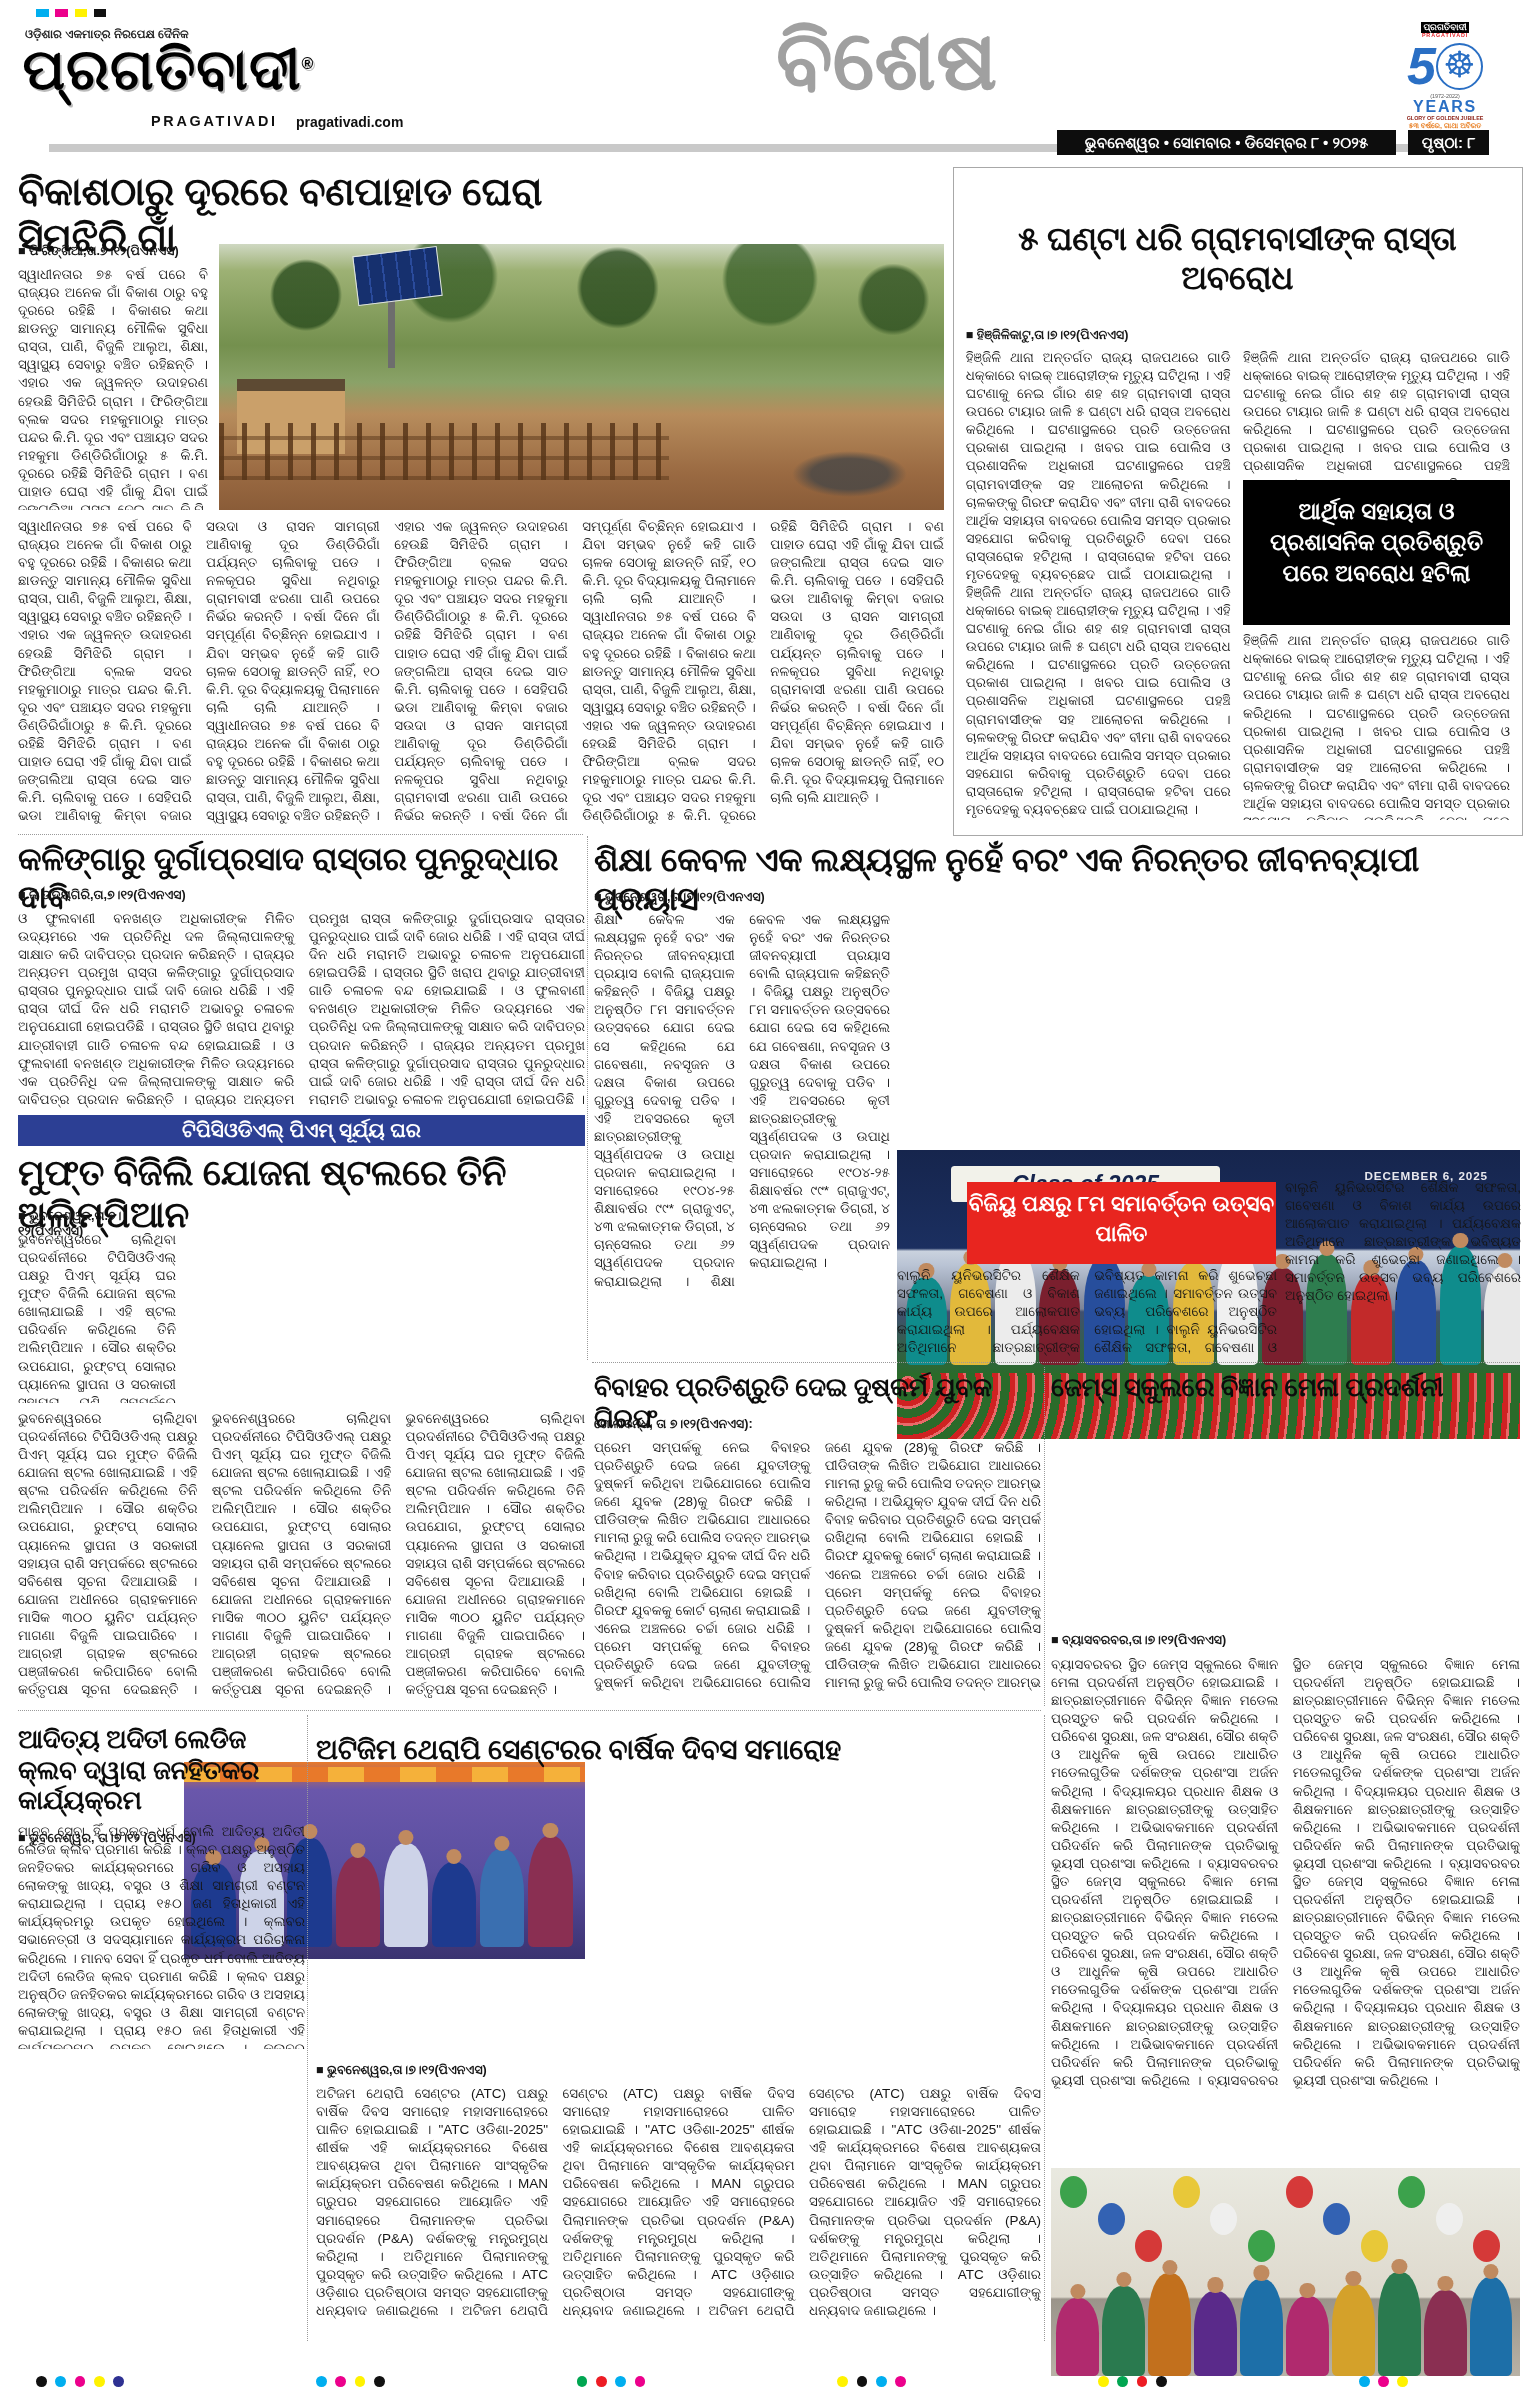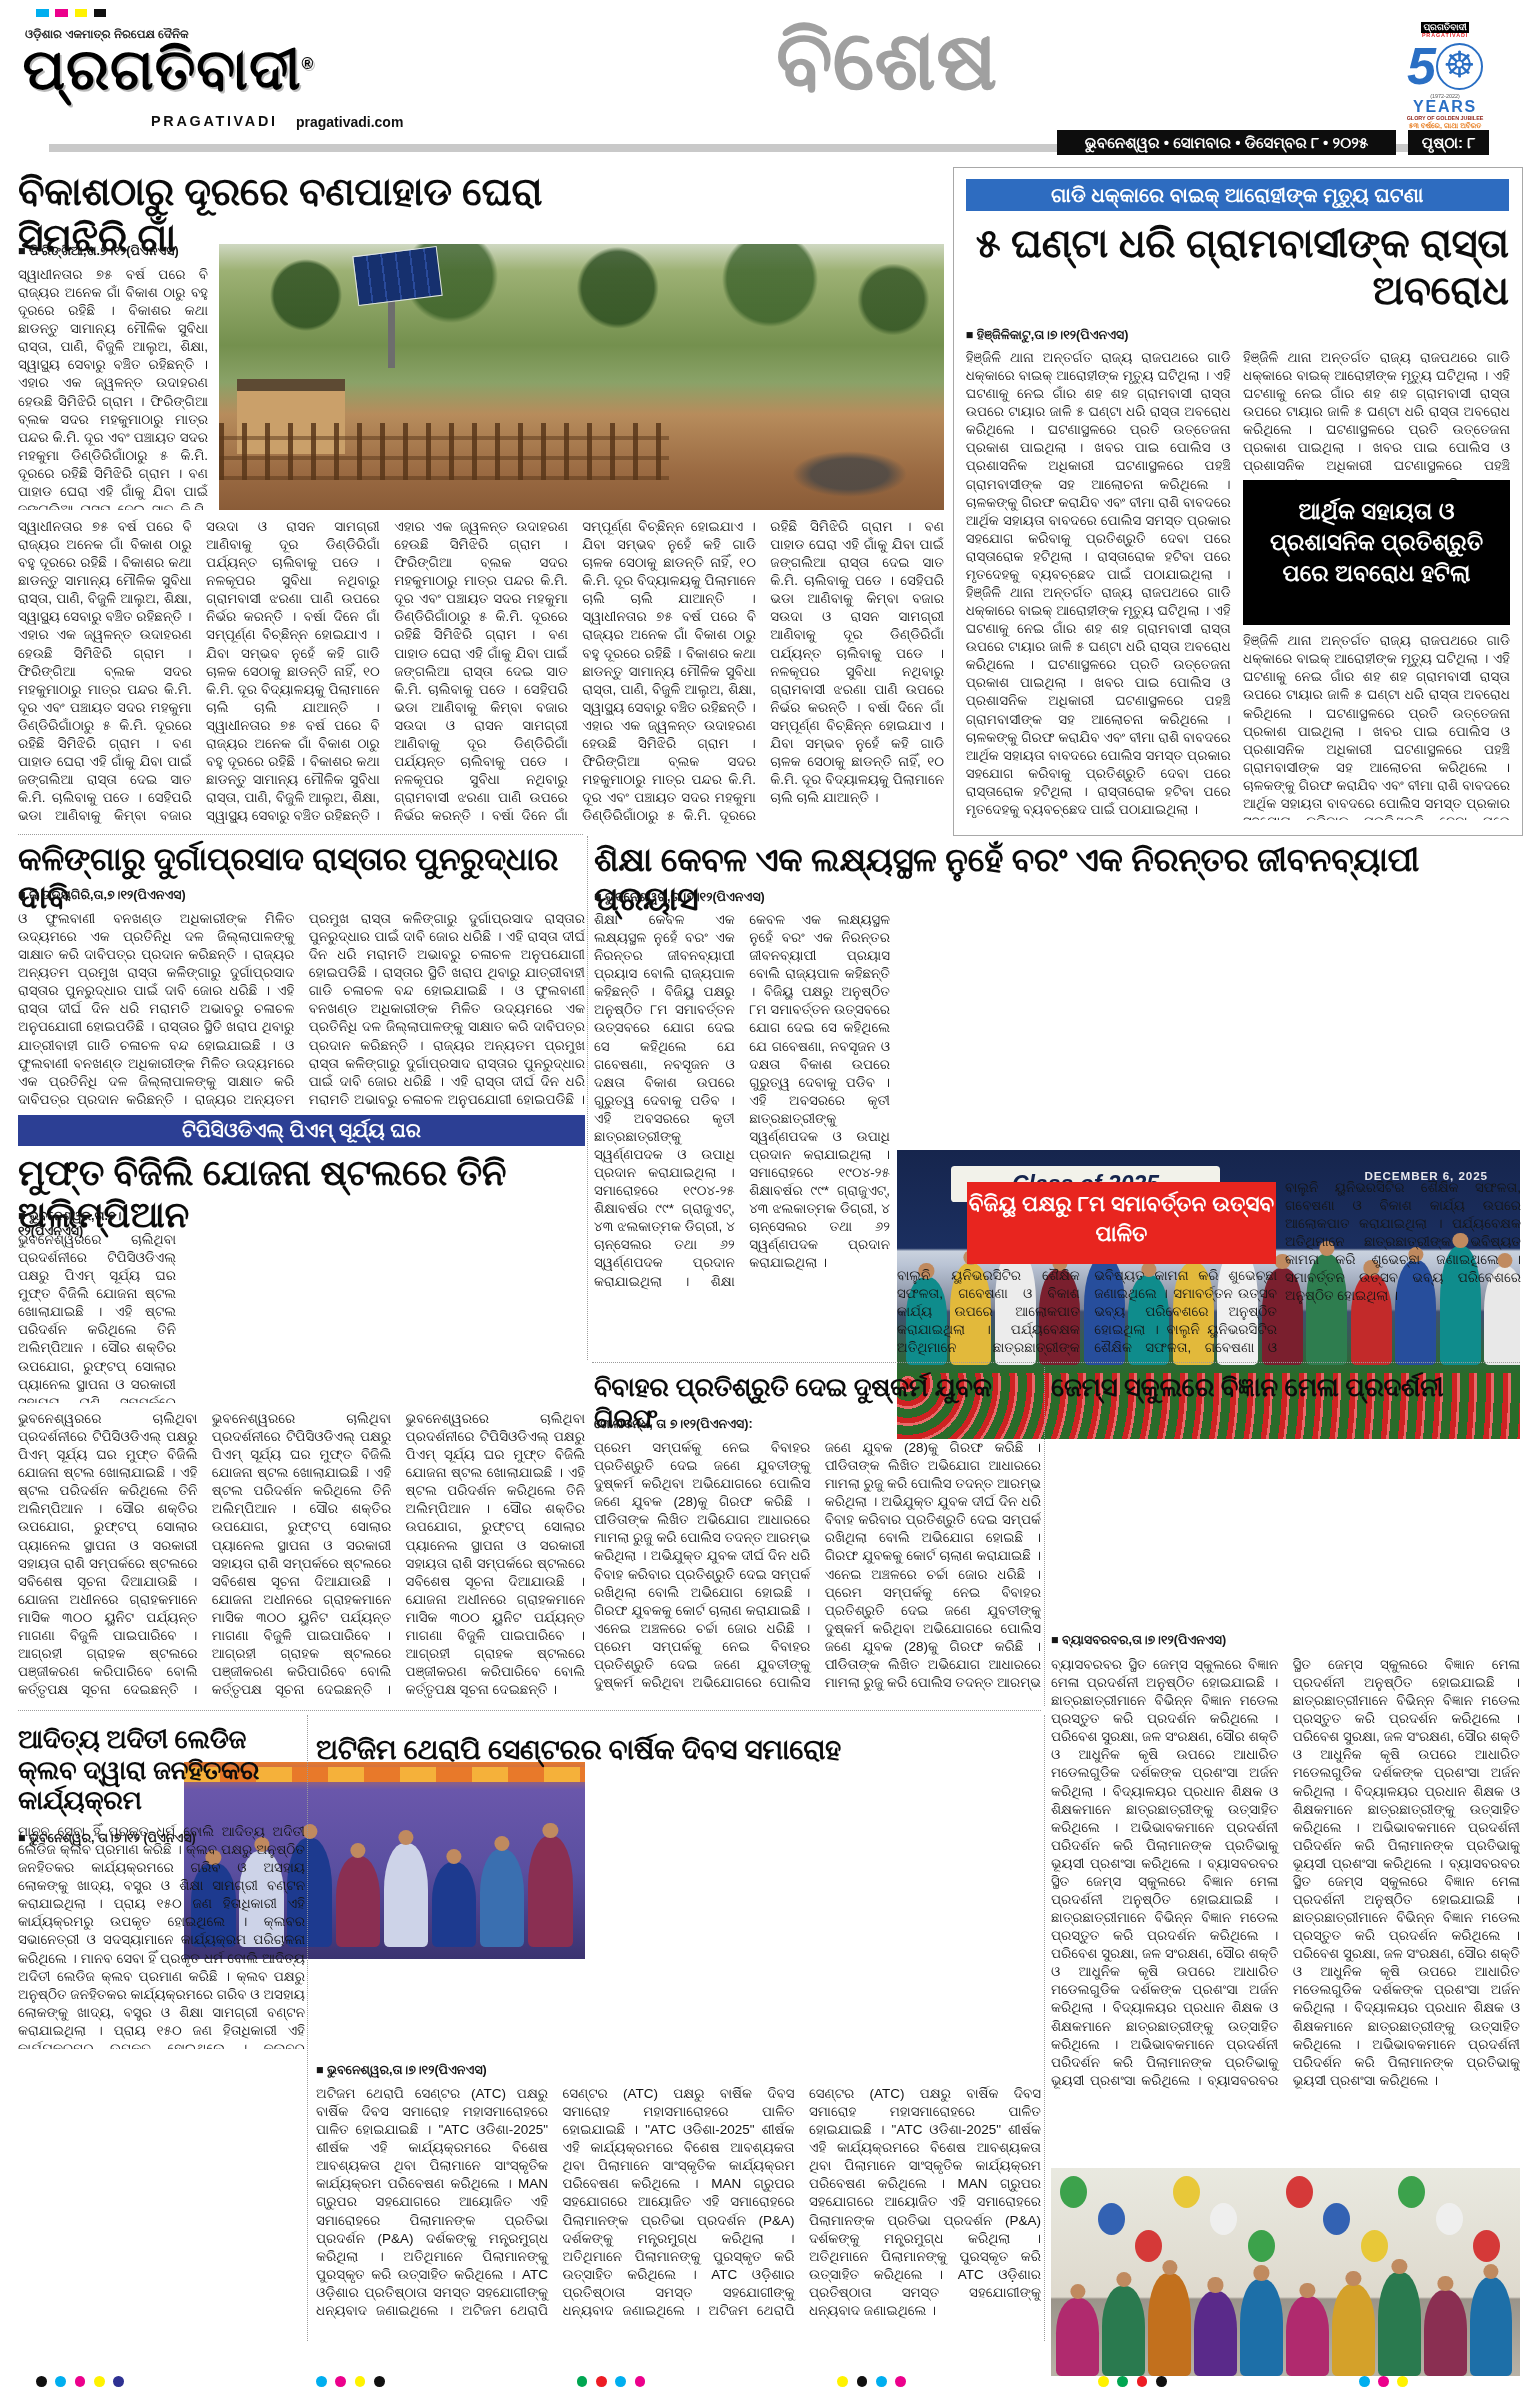--- a/index.html
+++ b/index.html
@@ -81,22 +81,21 @@
     <div class="abs" style="left:0;bottom:30.5px;width:62%;height:57px;background:
          repeating-linear-gradient(90deg,rgba(88,54,25,.85) 0 5.4px,transparent 5.4px 23px),
          repeating-linear-gradient(0deg,rgba(88,54,25,.5) 0 3.6px,transparent 3.6px 20px);"></div>
     <div class="abs" style="right:27px;bottom:9px;width:135px;height:54px;background:
          radial-gradient(ellipse at center,rgba(70,70,70,.8) 0 40%,transparent 60%);"></div>
   </div>
 
   <div class="abs body-text cols5" style="left:18px;top:518px;width:926px;height:314px;">ସ୍ୱାଧୀନତାର ୭୫ ବର୍ଷ ପରେ ବି ରାଜ୍ୟର ଅନେକ ଗାଁ ବିକାଶ ଠାରୁ ବହୁ ଦୂରରେ ରହିଛି । ବିକାଶର କଥା ଛାଡନ୍ତୁ ସାମାନ୍ୟ ମୌଳିକ ସୁବିଧା ରାସ୍ତା, ପାଣି, ବିଜୁଳି ଆଲୁଅ, ଶିକ୍ଷା, ସ୍ୱାସ୍ଥ୍ୟ ସେବାରୁ ବଞ୍ଚିତ ରହିଛନ୍ତି । ଏହାର ଏକ ଜ୍ୱଳନ୍ତ ଉଦାହରଣ ହେଉଛି ସିମିଝିରି ଗ୍ରାମ । ଫିରିଙ୍ଗିଆ ବ୍ଲକ ସଦର ମହକୁମାଠାରୁ ମାତ୍ର ପନ୍ଦର କି.ମି. ଦୂର ଏବଂ ପଞ୍ଚାୟତ ସଦର ମହକୁମା ଡିଣ୍ଡିରିଗାଁଠାରୁ ୫ କି.ମି. ଦୂରରେ ରହିଛି ସିମିଝିରି ଗ୍ରାମ । ବଣ ପାହାଡ ଘେରା ଏହି ଗାଁକୁ ଯିବା ପାଇଁ ଜଙ୍ଗଲିଆ ରାସ୍ତା ଦେଇ ସାତ କି.ମି. ଚାଲିବାକୁ ପଡେ । ସେହିପରି ଭଡା ଆଣିବାକୁ କିମ୍ବା ବଜାର ସଉଦା ଓ ରାସନ ସାମଗ୍ରୀ ଆଣିବାକୁ ଦୂର ଡିଣ୍ଡିରିଗାଁ ପର୍ଯ୍ୟନ୍ତ ଚାଲିବାକୁ ପଡେ । ନଳକୂପର ସୁବିଧା ନଥିବାରୁ ଗ୍ରାମବାସୀ ଝରଣା ପାଣି ଉପରେ ନିର୍ଭର କରନ୍ତି । ବର୍ଷା ଦିନେ ଗାଁ ସମ୍ପୂର୍ଣ୍ଣ ବିଚ୍ଛିନ୍ନ ହୋଇଯାଏ । ଯିବା ସମ୍ଭବ ନୁହେଁ କହି ଗାଡି ଚାଳକ ସେଠାକୁ ଛାଡନ୍ତି ନାହିଁ, ୧୦ କି.ମି. ଦୂର ବିଦ୍ୟାଳୟକୁ ପିଲାମାନେ ଚାଲି ଚାଲି ଯାଆନ୍ତି । ସ୍ୱାଧୀନତାର ୭୫ ବର୍ଷ ପରେ ବି ରାଜ୍ୟର ଅନେକ ଗାଁ ବିକାଶ ଠାରୁ ବହୁ ଦୂରରେ ରହିଛି । ବିକାଶର କଥା ଛାଡନ୍ତୁ ସାମାନ୍ୟ ମୌଳିକ ସୁବିଧା ରାସ୍ତା, ପାଣି, ବିଜୁଳି ଆଲୁଅ, ଶିକ୍ଷା, ସ୍ୱାସ୍ଥ୍ୟ ସେବାରୁ ବଞ୍ଚିତ ରହିଛନ୍ତି । ଏହାର ଏକ ଜ୍ୱଳନ୍ତ ଉଦାହରଣ ହେଉଛି ସିମିଝିରି ଗ୍ରାମ । ଫିରିଙ୍ଗିଆ ବ୍ଲକ ସଦର ମହକୁମାଠାରୁ ମାତ୍ର ପନ୍ଦର କି.ମି. ଦୂର ଏବଂ ପଞ୍ଚାୟତ ସଦର ମହକୁମା ଡିଣ୍ଡିରିଗାଁଠାରୁ ୫ କି.ମି. ଦୂରରେ ରହିଛି ସିମିଝିରି ଗ୍ରାମ । ବଣ ପାହାଡ ଘେରା ଏହି ଗାଁକୁ ଯିବା ପାଇଁ ଜଙ୍ଗଲିଆ ରାସ୍ତା ଦେଇ ସାତ କି.ମି. ଚାଲିବାକୁ ପଡେ । ସେହିପରି ଭଡା ଆଣିବାକୁ କିମ୍ବା ବଜାର ସଉଦା ଓ ରାସନ ସାମଗ୍ରୀ ଆଣିବାକୁ ଦୂର ଡିଣ୍ଡିରିଗାଁ ପର୍ଯ୍ୟନ୍ତ ଚାଲିବାକୁ ପଡେ । ନଳକୂପର ସୁବିଧା ନଥିବାରୁ ଗ୍ରାମବାସୀ ଝରଣା ପାଣି ଉପରେ ନିର୍ଭର କରନ୍ତି । ବର୍ଷା ଦିନେ ଗାଁ ସମ୍ପୂର୍ଣ୍ଣ ବିଚ୍ଛିନ୍ନ ହୋଇଯାଏ । ଯିବା ସମ୍ଭବ ନୁହେଁ କହି ଗାଡି ଚାଳକ ସେଠାକୁ ଛାଡନ୍ତି ନାହିଁ, ୧୦ କି.ମି. ଦୂର ବିଦ୍ୟାଳୟକୁ ପିଲାମାନେ ଚାଲି ଚାଲି ଯାଆନ୍ତି । ସ୍ୱାଧୀନତାର ୭୫ ବର୍ଷ ପରେ ବି ରାଜ୍ୟର ଅନେକ ଗାଁ ବିକାଶ ଠାରୁ ବହୁ ଦୂରରେ ରହିଛି । ବିକାଶର କଥା ଛାଡନ୍ତୁ ସାମାନ୍ୟ ମୌଳିକ ସୁବିଧା ରାସ୍ତା, ପାଣି, ବିଜୁଳି ଆଲୁଅ, ଶିକ୍ଷା, ସ୍ୱାସ୍ଥ୍ୟ ସେବାରୁ ବଞ୍ଚିତ ରହିଛନ୍ତି । ଏହାର ଏକ ଜ୍ୱଳନ୍ତ ଉଦାହରଣ ହେଉଛି ସିମିଝିରି ଗ୍ରାମ । ଫିରିଙ୍ଗିଆ ବ୍ଲକ ସଦର ମହକୁମାଠାରୁ ମାତ୍ର ପନ୍ଦର କି.ମି. ଦୂର ଏବଂ ପଞ୍ଚାୟତ ସଦର ମହକୁମା ଡିଣ୍ଡିରିଗାଁଠାରୁ ୫ କି.ମି. ଦୂରରେ ରହିଛି ସିମିଝିରି ଗ୍ରାମ । ବଣ ପାହାଡ ଘେରା ଏହି ଗାଁକୁ ଯିବା ପାଇଁ ଜଙ୍ଗଲିଆ ରାସ୍ତା ଦେଇ ସାତ କି.ମି. ଚାଲିବାକୁ ପଡେ । ସେହିପରି ଭଡା ଆଣିବାକୁ କିମ୍ବା ବଜାର ସଉଦା ଓ ରାସନ ସାମଗ୍ରୀ ଆଣିବାକୁ ଦୂର ଡିଣ୍ଡିରିଗାଁ ପର୍ଯ୍ୟନ୍ତ ଚାଲିବାକୁ ପଡେ । ନଳକୂପର ସୁବିଧା ନଥିବାରୁ ଗ୍ରାମବାସୀ ଝରଣା ପାଣି ଉପରେ ନିର୍ଭର କରନ୍ତି । ବର୍ଷା ଦିନେ ଗାଁ ସମ୍ପୂର୍ଣ୍ଣ ବିଚ୍ଛିନ୍ନ ହୋଇଯାଏ । ଯିବା ସମ୍ଭବ ନୁହେଁ କହି ଗାଡି ଚାଳକ ସେଠାକୁ ଛାଡନ୍ତି ନାହିଁ, ୧୦ କି.ମି. ଦୂର ବିଦ୍ୟାଳୟକୁ ପିଲାମାନେ ଚାଲି ଚାଲି ଯାଆନ୍ତି ।</div>
 
   <div class="abs" style="left:953px;top:167px;width:568px;height:667px;border:0.9px solid #a8a8a8;">
-    <div class="abs kicker" style="left:11.7px;top:10.8px;width:543px;height:32px;background:#2e6cc0;font-size:20px;line-height:32px;">ଗାଡି ଧକ୍କାରେ ବାଇକ୍ ଆରୋହୀଙ୍କ ମୃତ୍ୟୁ ଘଟଣା</div>
-    <div class="abs headline" style="left:11.7px;top:52px;width:543px;font-size:40px;text-align:right;">୫ ଘଣ୍ଟା ଧରି ଗ୍ରାମବାସୀଙ୍କ ରାସ୍ତା ଅବରୋଧ</div>
+    <div class="abs headline" style="left:11.7px;top:52px;width:543px;font-size:33px;text-align:center;">୫ ଘଣ୍ଟା ଧରି ଗ୍ରାମବାସୀଙ୍କ ରାସ୍ତା ଅବରୋଧ</div>
     <div class="abs byline" style="left:11.7px;top:160px;width:269px;">■ ହିଞ୍ଜିଳିକାଟୁ,ତା।୭।୧୨(ପିଏନଏସ)</div>
     <div class="abs body-text" style="left:11.7px;top:181px;width:265px;height:474px;">ହିଞ୍ଜିଳି ଥାନା ଅନ୍ତର୍ଗତ ରାଜ୍ୟ ରାଜପଥରେ ଗାଡି ଧକ୍କାରେ ବାଇକ୍ ଆରୋହୀଙ୍କ ମୃତ୍ୟୁ ଘଟିଥିଲା । ଏହି ଘଟଣାକୁ ନେଇ ଗାଁର ଶହ ଶହ ଗ୍ରାମବାସୀ ରାସ୍ତା ଉପରେ ଟାୟାର ଜାଳି ୫ ଘଣ୍ଟା ଧରି ରାସ୍ତା ଅବରୋଧ କରିଥିଲେ । ଘଟଣାସ୍ଥଳରେ ପ୍ରତି ଉତ୍ତେଜନା ପ୍ରକାଶ ପାଇଥିଲା । ଖବର ପାଇ ପୋଲିସ ଓ ପ୍ରଶାସନିକ ଅଧିକାରୀ ଘଟଣାସ୍ଥଳରେ ପହଞ୍ଚି ଗ୍ରାମବାସୀଙ୍କ ସହ ଆଲୋଚନା କରିଥିଲେ । ଚାଳକଙ୍କୁ ଗିରଫ କରାଯିବ ଏବଂ ବୀମା ରାଶି ବାବଦରେ ଆର୍ଥିକ ସହାୟତା ବାବଦରେ ପୋଲିସ ସମସ୍ତ ପ୍ରକାର ସହଯୋଗ କରିବାକୁ ପ୍ରତିଶ୍ରୁତି ଦେବା ପରେ ରାସ୍ତାରୋକ ହଟିଥିଲା । ରାସ୍ତାରୋକ ହଟିବା ପରେ ମୃତଦେହକୁ ବ୍ୟବଚ୍ଛେଦ ପାଇଁ ପଠାଯାଇଥିଲା । ହିଞ୍ଜିଳି ଥାନା ଅନ୍ତର୍ଗତ ରାଜ୍ୟ ରାଜପଥରେ ଗାଡି ଧକ୍କାରେ ବାଇକ୍ ଆରୋହୀଙ୍କ ମୃତ୍ୟୁ ଘଟିଥିଲା । ଏହି ଘଟଣାକୁ ନେଇ ଗାଁର ଶହ ଶହ ଗ୍ରାମବାସୀ ରାସ୍ତା ଉପରେ ଟାୟାର ଜାଳି ୫ ଘଣ୍ଟା ଧରି ରାସ୍ତା ଅବରୋଧ କରିଥିଲେ । ଘଟଣାସ୍ଥଳରେ ପ୍ରତି ଉତ୍ତେଜନା ପ୍ରକାଶ ପାଇଥିଲା । ଖବର ପାଇ ପୋଲିସ ଓ ପ୍ରଶାସନିକ ଅଧିକାରୀ ଘଟଣାସ୍ଥଳରେ ପହଞ୍ଚି ଗ୍ରାମବାସୀଙ୍କ ସହ ଆଲୋଚନା କରିଥିଲେ । ଚାଳକଙ୍କୁ ଗିରଫ କରାଯିବ ଏବଂ ବୀମା ରାଶି ବାବଦରେ ଆର୍ଥିକ ସହାୟତା ବାବଦରେ ପୋଲିସ ସମସ୍ତ ପ୍ରକାର ସହଯୋଗ କରିବାକୁ ପ୍ରତିଶ୍ରୁତି ଦେବା ପରେ ରାସ୍ତାରୋକ ହଟିଥିଲା । ରାସ୍ତାରୋକ ହଟିବା ପରେ ମୃତଦେହକୁ ବ୍ୟବଚ୍ଛେଦ ପାଇଁ ପଠାଯାଇଥିଲା ।</div>
     <div class="abs" style="left:289px;top:181px;width:267px;height:474px;overflow:hidden;">
       <div class="body-text" style="height:131px;">ହିଞ୍ଜିଳି ଥାନା ଅନ୍ତର୍ଗତ ରାଜ୍ୟ ରାଜପଥରେ ଗାଡି ଧକ୍କାରେ ବାଇକ୍ ଆରୋହୀଙ୍କ ମୃତ୍ୟୁ ଘଟିଥିଲା । ଏହି ଘଟଣାକୁ ନେଇ ଗାଁର ଶହ ଶହ ଗ୍ରାମବାସୀ ରାସ୍ତା ଉପରେ ଟାୟାର ଜାଳି ୫ ଘଣ୍ଟା ଧରି ରାସ୍ତା ଅବରୋଧ କରିଥିଲେ । ଘଟଣାସ୍ଥଳରେ ପ୍ରତି ଉତ୍ତେଜନା ପ୍ରକାଶ ପାଇଥିଲା । ଖବର ପାଇ ପୋଲିସ ଓ ପ୍ରଶାସନିକ ଅଧିକାରୀ ଘଟଣାସ୍ଥଳରେ ପହଞ୍ଚି ଗ୍ରାମବାସୀଙ୍କ ସହ ଆଲୋଚନା କରିଥିଲେ । ଚାଳକଙ୍କୁ ଗିରଫ କରାଯିବ ଏବଂ ବୀମା ରାଶି ବାବଦରେ ଆର୍ଥିକ ସହାୟତା ବାବଦରେ ପୋଲିସ ସମସ୍ତ ପ୍ରକାର ସହଯୋଗ କରିବାକୁ ପ୍ରତିଶ୍ରୁତି ଦେବା ପରେ ରାସ୍ତାରୋକ ହଟିଥିଲା । ରାସ୍ତାରୋକ ହଟିବା ପରେ ମୃତଦେହକୁ ବ୍ୟବଚ୍ଛେଦ ପାଇଁ ପଠାଯାଇଥିଲା ।</div>
       <div style="background:#000;color:#fff;font-size:23px;font-weight:bold;text-align:center;padding:16px 9px;line-height:1.35;height:113px;">ଆର୍ଥିକ ସହାୟତା ଓ ପ୍ରଶାସନିକ ପ୍ରତିଶ୍ରୁତି ପରେ ଅବରୋଧ ହଟିଲା</div>
       <div class="body-text" style="height:188px;margin-top:7.2px;">ହିଞ୍ଜିଳି ଥାନା ଅନ୍ତର୍ଗତ ରାଜ୍ୟ ରାଜପଥରେ ଗାଡି ଧକ୍କାରେ ବାଇକ୍ ଆରୋହୀଙ୍କ ମୃତ୍ୟୁ ଘଟିଥିଲା । ଏହି ଘଟଣାକୁ ନେଇ ଗାଁର ଶହ ଶହ ଗ୍ରାମବାସୀ ରାସ୍ତା ଉପରେ ଟାୟାର ଜାଳି ୫ ଘଣ୍ଟା ଧରି ରାସ୍ତା ଅବରୋଧ କରିଥିଲେ । ଘଟଣାସ୍ଥଳରେ ପ୍ରତି ଉତ୍ତେଜନା ପ୍ରକାଶ ପାଇଥିଲା । ଖବର ପାଇ ପୋଲିସ ଓ ପ୍ରଶାସନିକ ଅଧିକାରୀ ଘଟଣାସ୍ଥଳରେ ପହଞ୍ଚି ଗ୍ରାମବାସୀଙ୍କ ସହ ଆଲୋଚନା କରିଥିଲେ । ଚାଳକଙ୍କୁ ଗିରଫ କରାଯିବ ଏବଂ ବୀମା ରାଶି ବାବଦରେ ଆର୍ଥିକ ସହାୟତା ବାବଦରେ ପୋଲିସ ସମସ୍ତ ପ୍ରକାର ସହଯୋଗ କରିବାକୁ ପ୍ରତିଶ୍ରୁତି ଦେବା ପରେ ରାସ୍ତାରୋକ ହଟିଥିଲା । ରାସ୍ତାରୋକ ହଟିବା ପରେ ମୃତଦେହକୁ ବ୍ୟବଚ୍ଛେଦ ପାଇଁ ପଠାଯାଇଥିଲା ।</div>
     </div>
   </div>
 
   <div class="abs dotline" style="left:18px;top:834px;width:565px;"></div>

